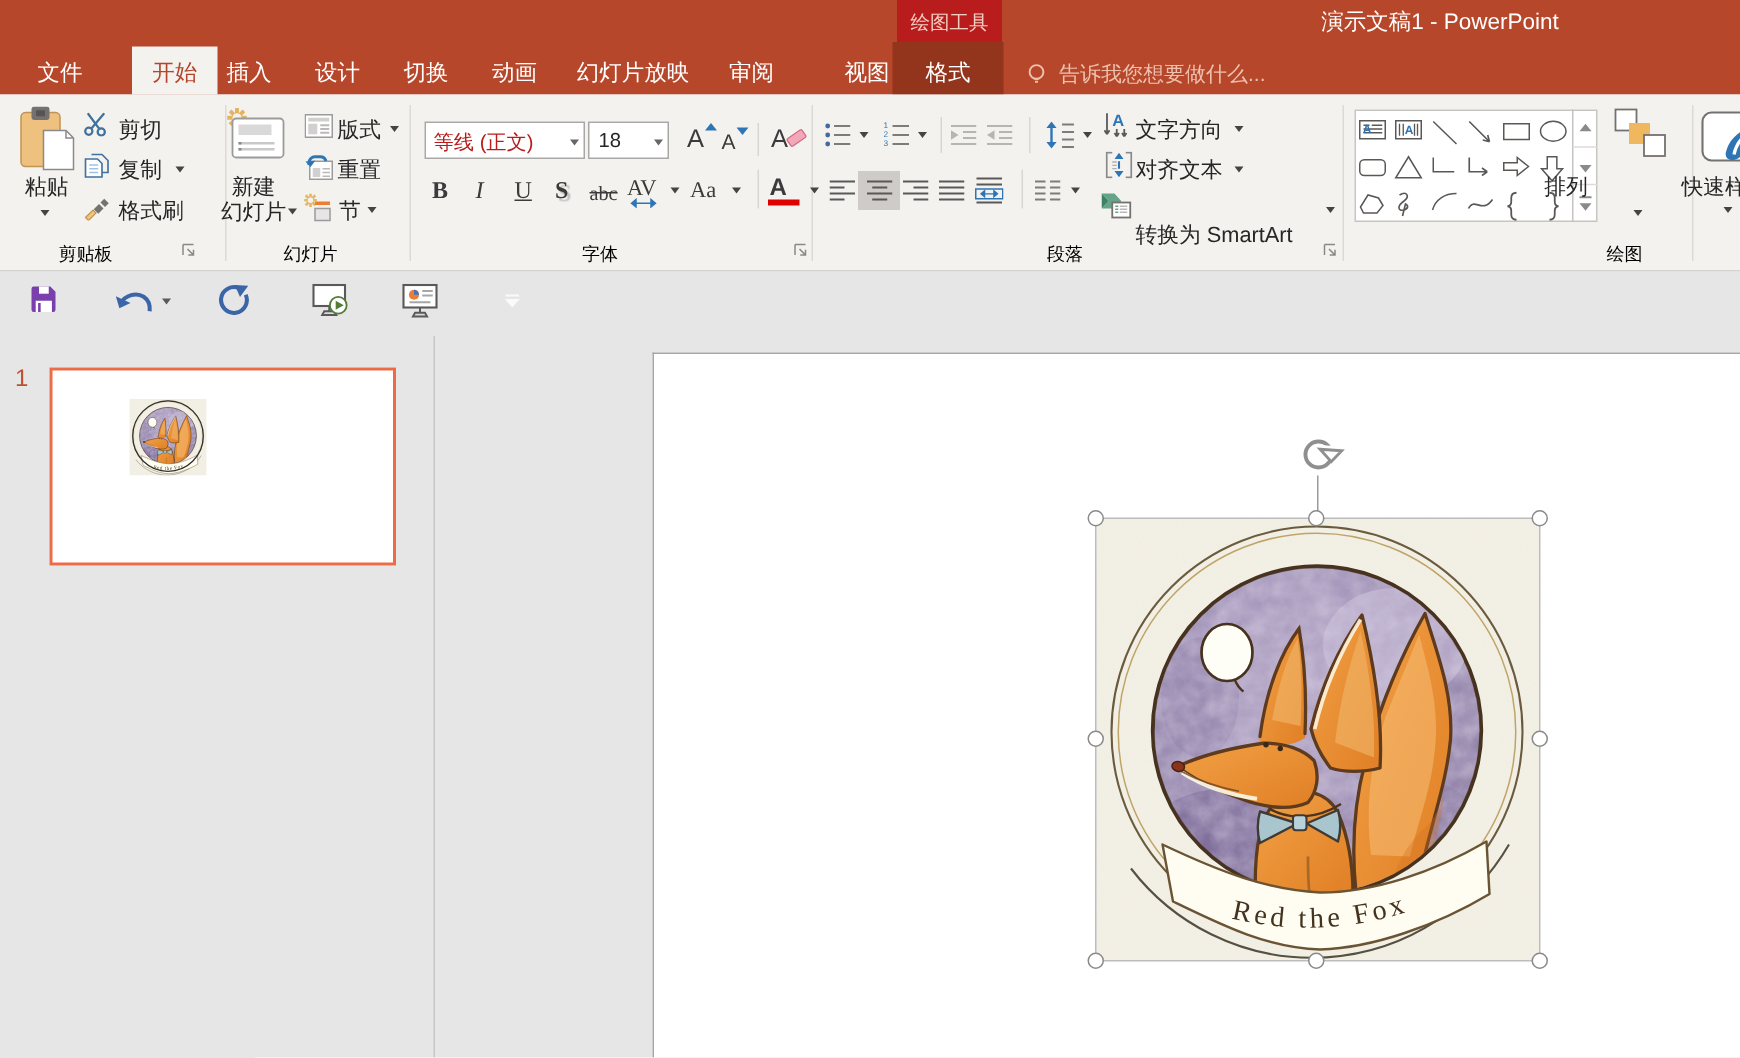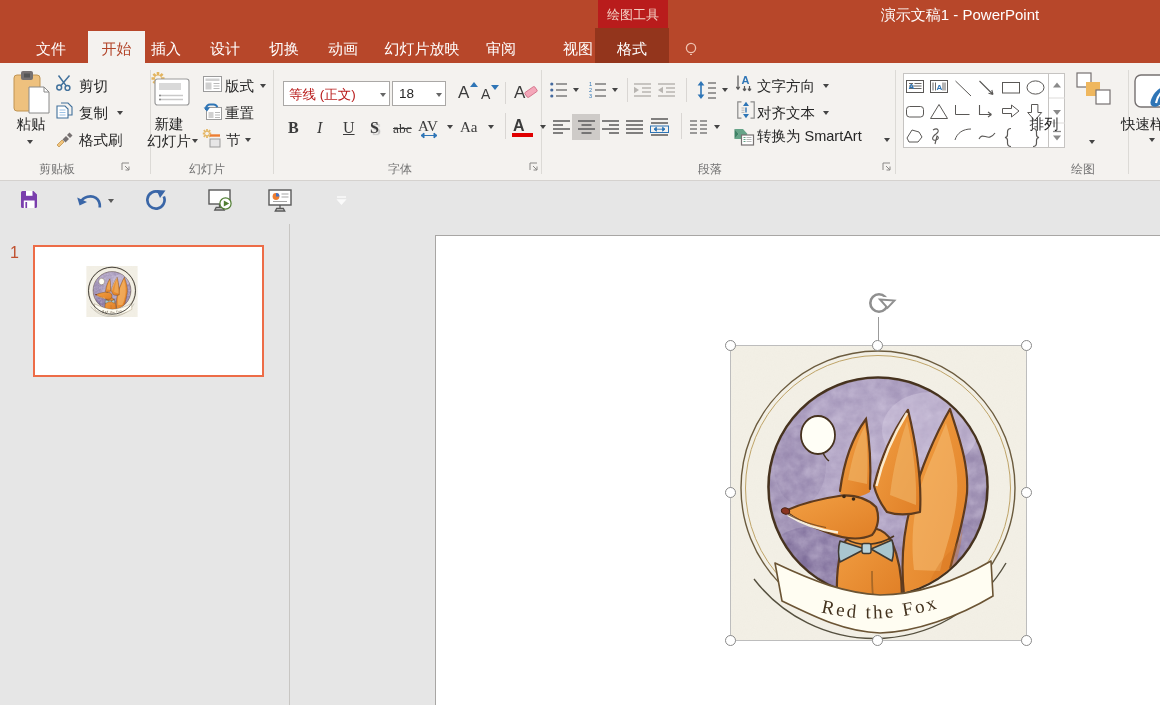--- a/index.html
+++ b/index.html
@@ -15,21 +15,21 @@
   
   #tabrow { position:absolute; left:0; top:28px; width:1160px; height:35px; background:#b7472a; }
   #ctxtab { position:absolute; left:595px; top:0px; width:74px; height:35px; background:#93351c; }
   .tab { position:absolute; top:0; height:35px; color:#fff; font-size:15px; line-height:41px; text-align:center; }
   #tab-home { background:#f4f2ef; color:#b2452a; top:3px; height:32px; line-height:35px; }
   .tellme { position:absolute; left:706px; top:0; height:35px; line-height:43px; color:#eec0ae; font-size:14px; }
 
   
   #ribbon { position:absolute; left:0; top:63px; width:1160px; height:118px; background:#f4f2ef; border-bottom:1px solid #d5d2cf; }
   .gsep { position:absolute; top:7px; width:1px; height:104px; background:#dcdad6; }
-  .glabel { position:absolute; top:98px; height:16px; font-size:12px; color:#737373; text-align:center; }
+  .glabel { position:absolute; top:98px; height:16px; font-size:12px; color:#000000; text-align:center; }
   .cn { font-size:14.5px; color:#262626; }
   .caret { position:absolute; width:0; height:0; border-left:3.5px solid transparent; border-right:3.5px solid transparent; border-top:4px solid #444; }
 
   
   #qat { position:absolute; left:0; top:181px; width:1160px; height:43px; background:#e6e6e6; }
 
   
   #paneldiv { position:absolute; left:289px; top:224px; width:1px; height:481px; background:#c8c6c3; }
   #slide { position:absolute; left:435px; top:235px; width:725px; height:470px; background:#ffffff; border-left:1px solid #a8a6a4; border-top:1px solid #a8a6a4; }
   #thumb { position:absolute; left:33px; top:245px; width:231px; height:132px; background:#fff; border:2px solid #ed6c47; }
@@ -43,34 +43,35 @@
 <body>
 <div id="app">
 
   <div id="titlebar">
     <div id="wtitle">演示文稿1 - PowerPoint</div>
     <div id="ctxhdr">绘图工具</div>
   </div>
 
   <div id="tabrow">
     <div id="ctxtab"></div>
-    <div class="tab" style="left:14px;width:52px;text-align:right;">文件</div>
+    <div class="tab" style="left:14px;width:52px;">文件</div>
     <div class="tab" id="tab-home" style="left:76px;width:57px;margin-left:12px;">开始</div>
     <div class="tab" style="left:140px;width:52px;">插入</div>
     <div class="tab" style="left:199px;width:52px;">设计</div>
     <div class="tab" style="left:258px;width:52px;">切换</div>
     <div class="tab" style="left:317px;width:52px;">动画</div>
     <div class="tab" style="left:376px;width:92px;">幻灯片放映</div>
     <div class="tab" style="left:475px;width:52px;">审阅</div>
     <div class="tab" style="left:552px;width:52px;">视图</div>
     <div class="tab" style="left:595px;width:74px;color:#fff;">格式</div>
     <svg class="abs" style="left:683px;top:13px;" width="16" height="17" viewBox="0 0 16 17">
       <circle cx="8" cy="7" r="4.6" fill="none" stroke="#eec0ae" stroke-width="1.3"></circle>
       <path d="M6.5 11.5h3M7 13.5h2" stroke="#eec0ae" stroke-width="1.2" fill="none"></path>
     </svg>
+    <div class="tellme">告诉我您想要做什么...</div>
   </div>
 
   <div id="ribbon">
     <div class="gsep" style="left:150px;"></div>
     <div class="gsep" style="left:273px;"></div>
     <div class="gsep" style="left:541px;"></div>
     <div class="gsep" style="left:895px;"></div>
     <div class="gsep" style="left:1128px;"></div>
     <div class="glabel" style="left:17px;width:80px;">剪贴板</div>
     <div class="glabel" style="left:167px;width:80px;">幻灯片</div>
@@ -280,21 +281,21 @@
       </svg>
       <div class="abs cn" style="left:757px;top:41px;">对齐文本</div>
       <div class="caret" style="left:823px;top:48px;"></div>
       <svg class="abs" style="left:734px;top:64px;" width="21" height="19" viewBox="0 0 21 19">
         <path d="M0.5 2 H9 L13.5 7 9 12 H0.5 L5 7 Z" fill="#65a488"></path>
         <path d="M0.5 2 L5 7 0.5 12 Z" fill="#3e8265"></path>
         <rect x="7.5" y="8" width="12" height="10" fill="#fff" stroke="#767171" stroke-width="1.2"></rect>
         <path d="M9.5 10.5h2M9.5 12.5h2M9.5 14.5h2" stroke="#65a488" stroke-width="1"></path>
         <path d="M12.5 10.5h5M12.5 12.5h5M12.5 14.5h5" stroke="#b9b9b9" stroke-width="1"></path>
       </svg>
-      <div class="abs cn" style="left:757px;top:64px;">转换为 SmartArt</div>
+      <div class="abs cn" style="left:757px;top:84px;">转换为 SmartArt</div>
       <div class="caret" style="left:884px;top:75px;"></div>
 
       <svg class="abs" style="left:882px;top:99px;" width="10" height="10" viewBox="0 0 10 10">
         <path d="M1 1 v7 M1 1 h7 M4 4 l4 4 M8 4.5 v3.5 h-3.5" stroke="#8a8886" stroke-width="1" fill="none"></path>
       </svg>
 
       <div class="abs" style="left:903px;top:10px;width:162px;height:75px;background:#fff;border:1px solid #c6c4c2;"></div>
       <div class="abs" style="left:1048px;top:10px;width:17px;height:75px;border-left:1px solid #c6c4c2;"></div>
       <svg class="abs" style="left:1049px;top:10px;" width="16" height="75" viewBox="0 0 16 75">
         <path d="M8 9.5 l4 5 h-8z" fill="#8a8a8a"></path>

